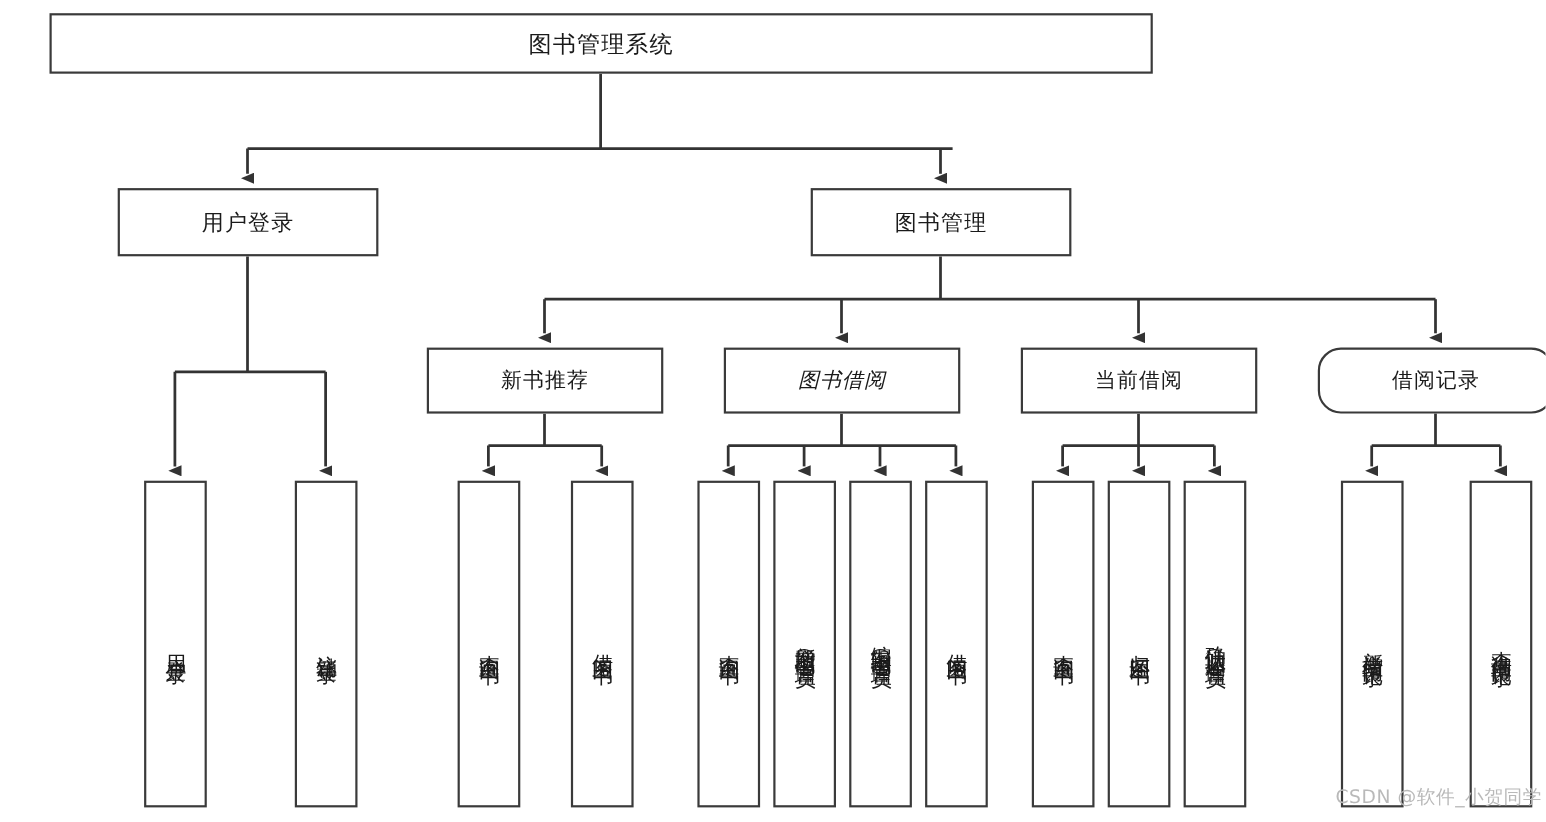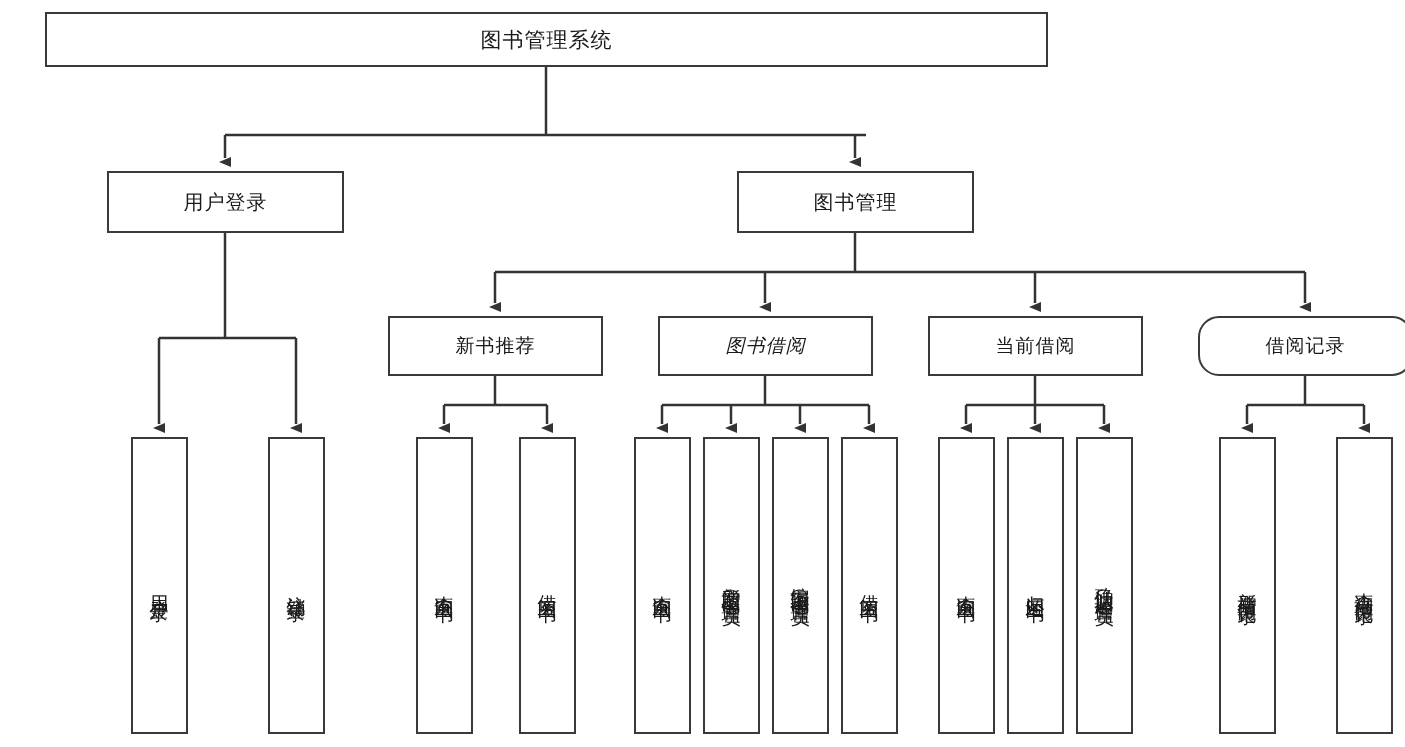--- a/index.html
+++ b/index.html
@@ -193,14 +193,15 @@
     <span class="vtext">确认归还（管理员）</span>
   </div>
 
   <div class="node leaf" style="left:1193px; top:437px; width:57px; height:297px;">
     <span class="vtext">新增借阅记录</span>
   </div>
   <div class="node leaf" style="left:1310px; top:437px; width:57px; height:297px;">
     <span class="vtext">查询借阅记录</span>
   </div>
 
+  <div class="watermark">CSDN @软件_小贺同学</div>
 
 </div>
 
 </body></html>

